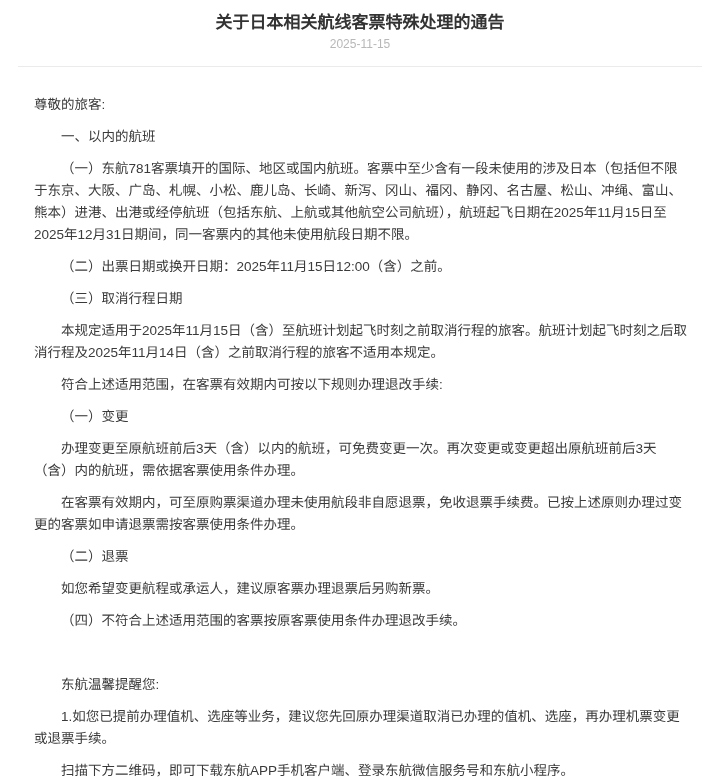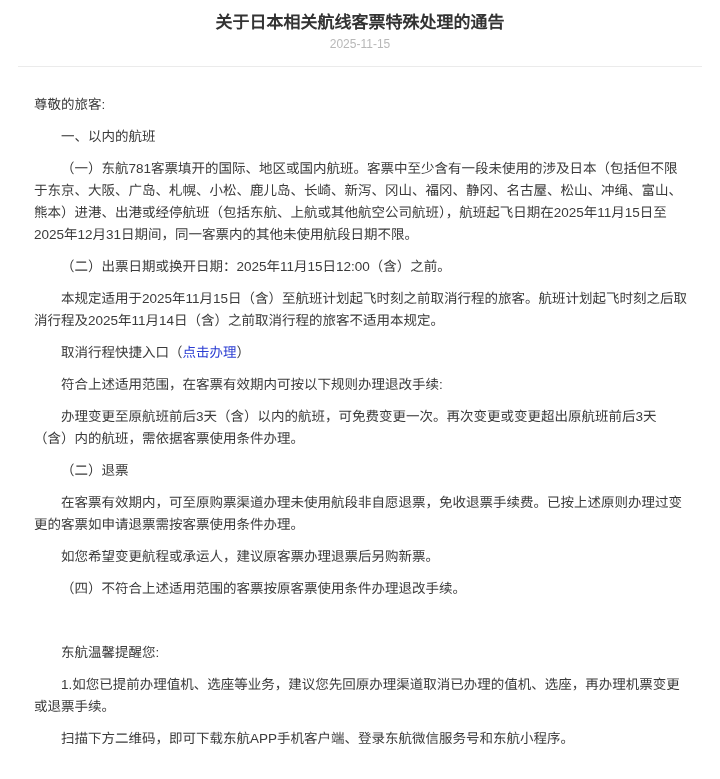--- a/index.html
+++ b/index.html
@@ -50,26 +50,27 @@
     <p class="doc-date">2025-11-15</p>
   </header>
 
   <hr class="divider">
 
   <main class="doc-body">
     <p class="para">尊敬的旅客:</p>
     <p class="para indent">一、以内的航班</p>
     <p class="para indent">（一）东航781客票填开的国际、地区或国内航班。客票中至少含有一段未使用的涉及日本（包括但不限于东京、大阪、广岛、札幌、小松、鹿儿岛、长崎、新泻、冈山、福冈、静冈、名古屋、松山、冲绳、富山、熊本）进港、出港或经停航班（包括东航、上航或其他航空公司航班），航班起飞日期在2025年11月15日至2025年12月31日期间，同一客票内的其他未使用航段日期不限。</p>
     <p class="para indent">（二）出票日期或换开日期：2025年11月15日12:00（含）之前。</p>
+    <p class="para indent">（三）取消行程日期</p>
     <p class="para indent">本规定适用于2025年11月15日（含）至航班计划起飞时刻之前取消行程的旅客。航班计划起飞时刻之后取消行程及2025年11月14日（含）之前取消行程的旅客不适用本规定。</p>
-    <p class="para indent"><span>取消行程快捷入口（</span><a href="#" class="link">点击办理</a><span>）</span></p>
     <p class="para indent">符合上述适用范围，在客票有效期内可按以下规则办理退改手续:</p>
+    <p class="para indent">（一）变更</p>
     <p class="para indent">办理变更至原航班前后3天（含）以内的航班，可免费变更一次。再次变更或变更超出原航班前后3天（含）内的航班，需依据客票使用条件办理。</p>
+    <p class="para indent">在客票有效期内，可至原购票渠道办理未使用航段非自愿退票，免收退票手续费。已按上述原则办理过变更的客票如申请退票需按客票使用条件办理。</p>
     <p class="para indent">（二）退票</p>
-    <p class="para indent">在客票有效期内，可至原购票渠道办理未使用航段非自愿退票，免收退票手续费。已按上述原则办理过变更的客票如申请退票需按客票使用条件办理。</p>
     <p class="para indent">如您希望变更航程或承运人，建议原客票办理退票后另购新票。</p>
     <p class="para indent">（四）不符合上述适用范围的客票按原客票使用条件办理退改手续。</p>
     <div class="blank-line"></div>
     <p class="para indent">东航温馨提醒您:</p>
     <p class="para indent">1.如您已提前办理值机、选座等业务，建议您先回原办理渠道取消已办理的值机、选座，再办理机票变更或退票手续。</p>
     <p class="para indent">扫描下方二维码，即可下载东航APP手机客户端、登录东航微信服务号和东航小程序。</p>
   </main>
 
 </div>
 

